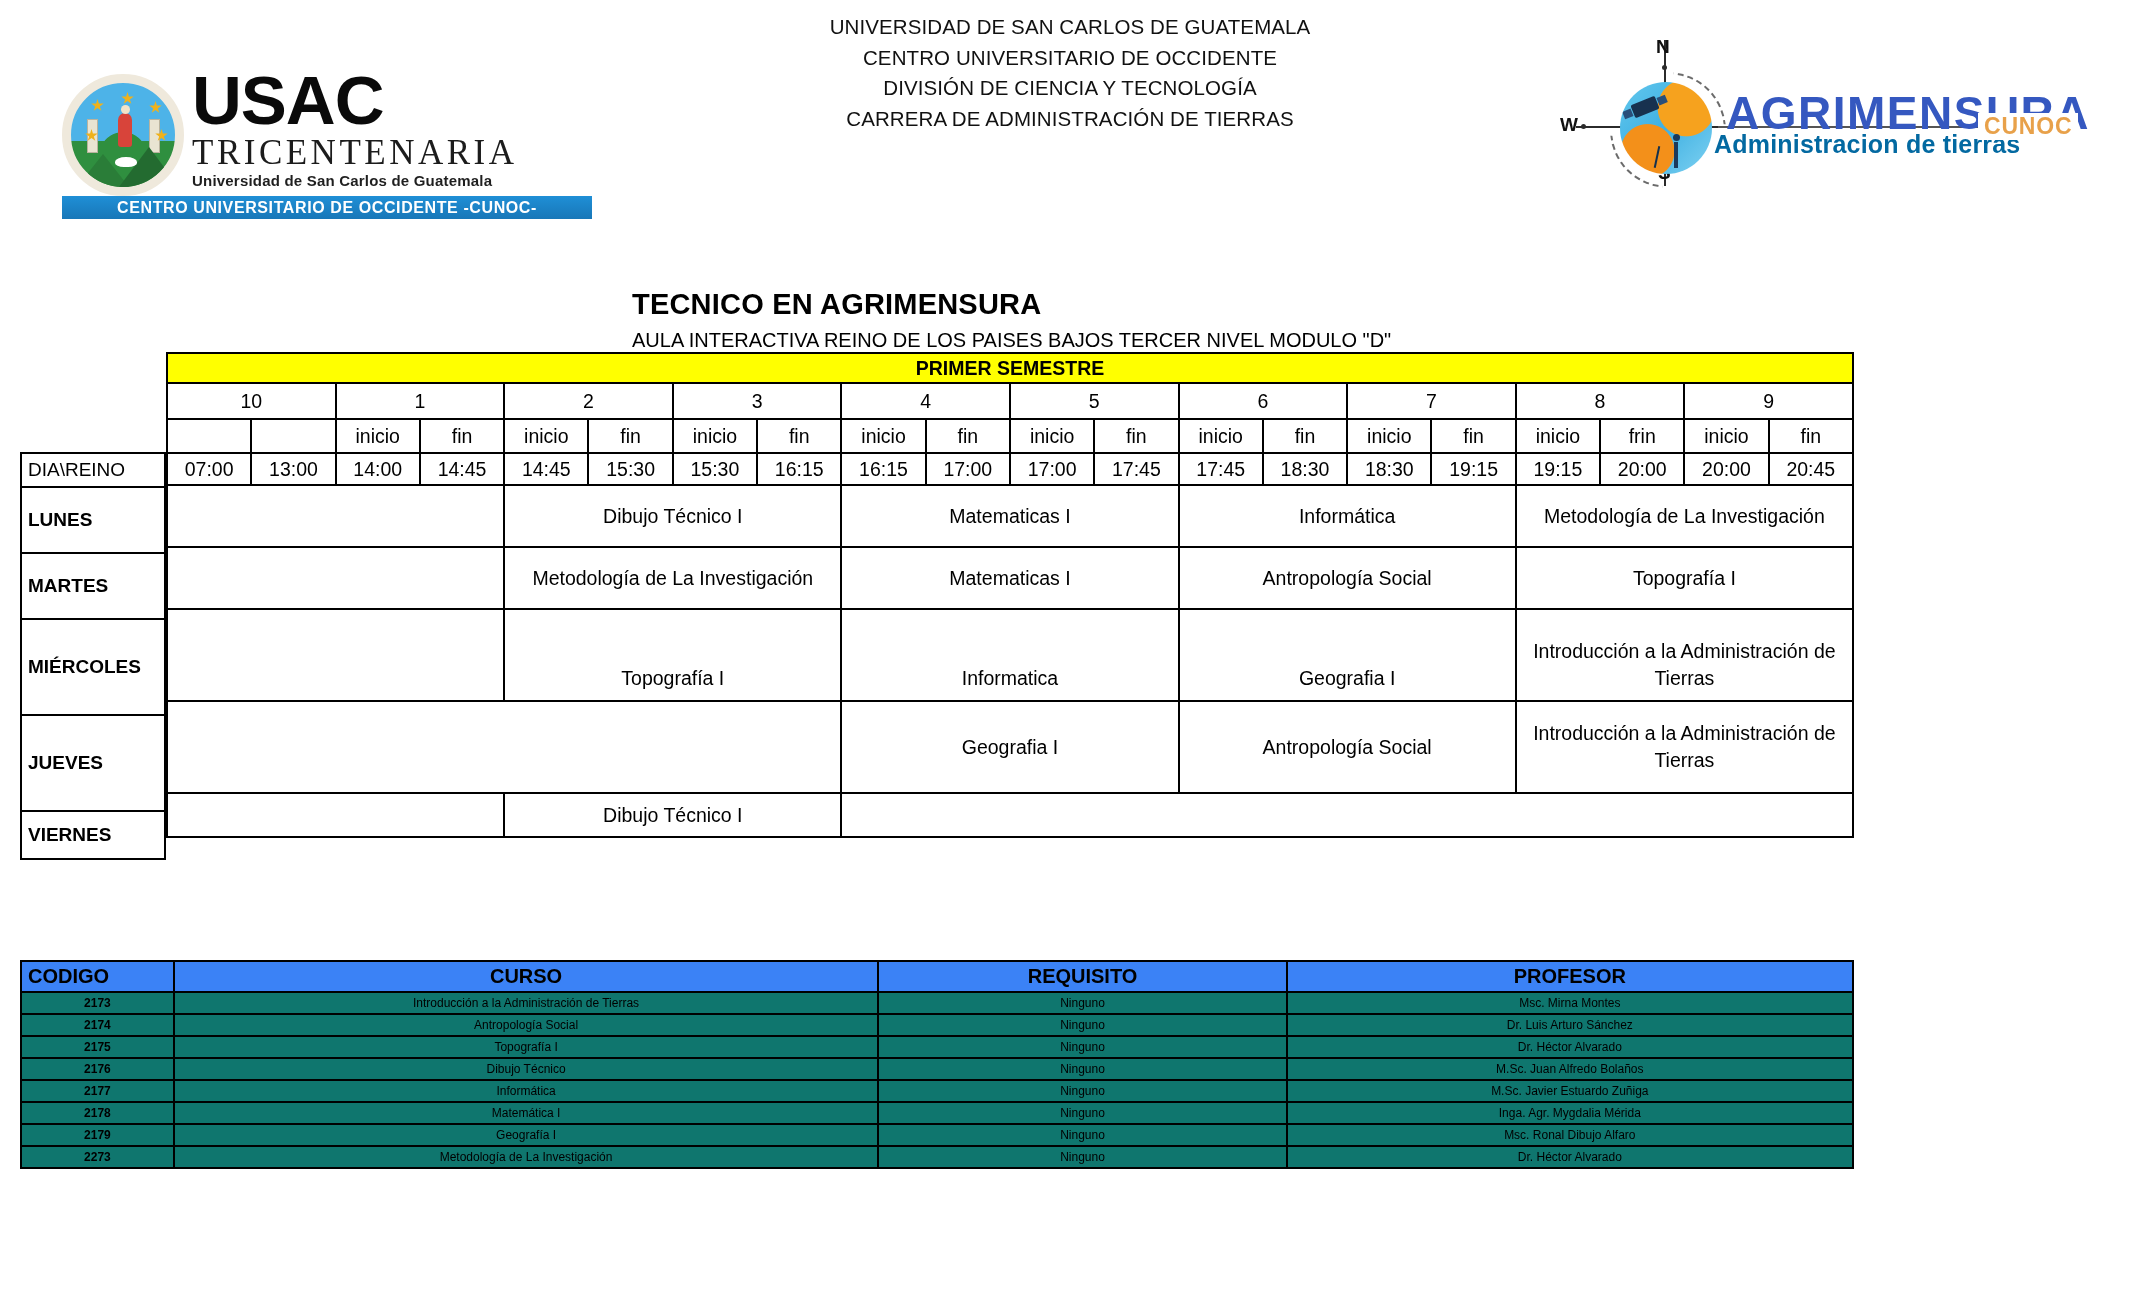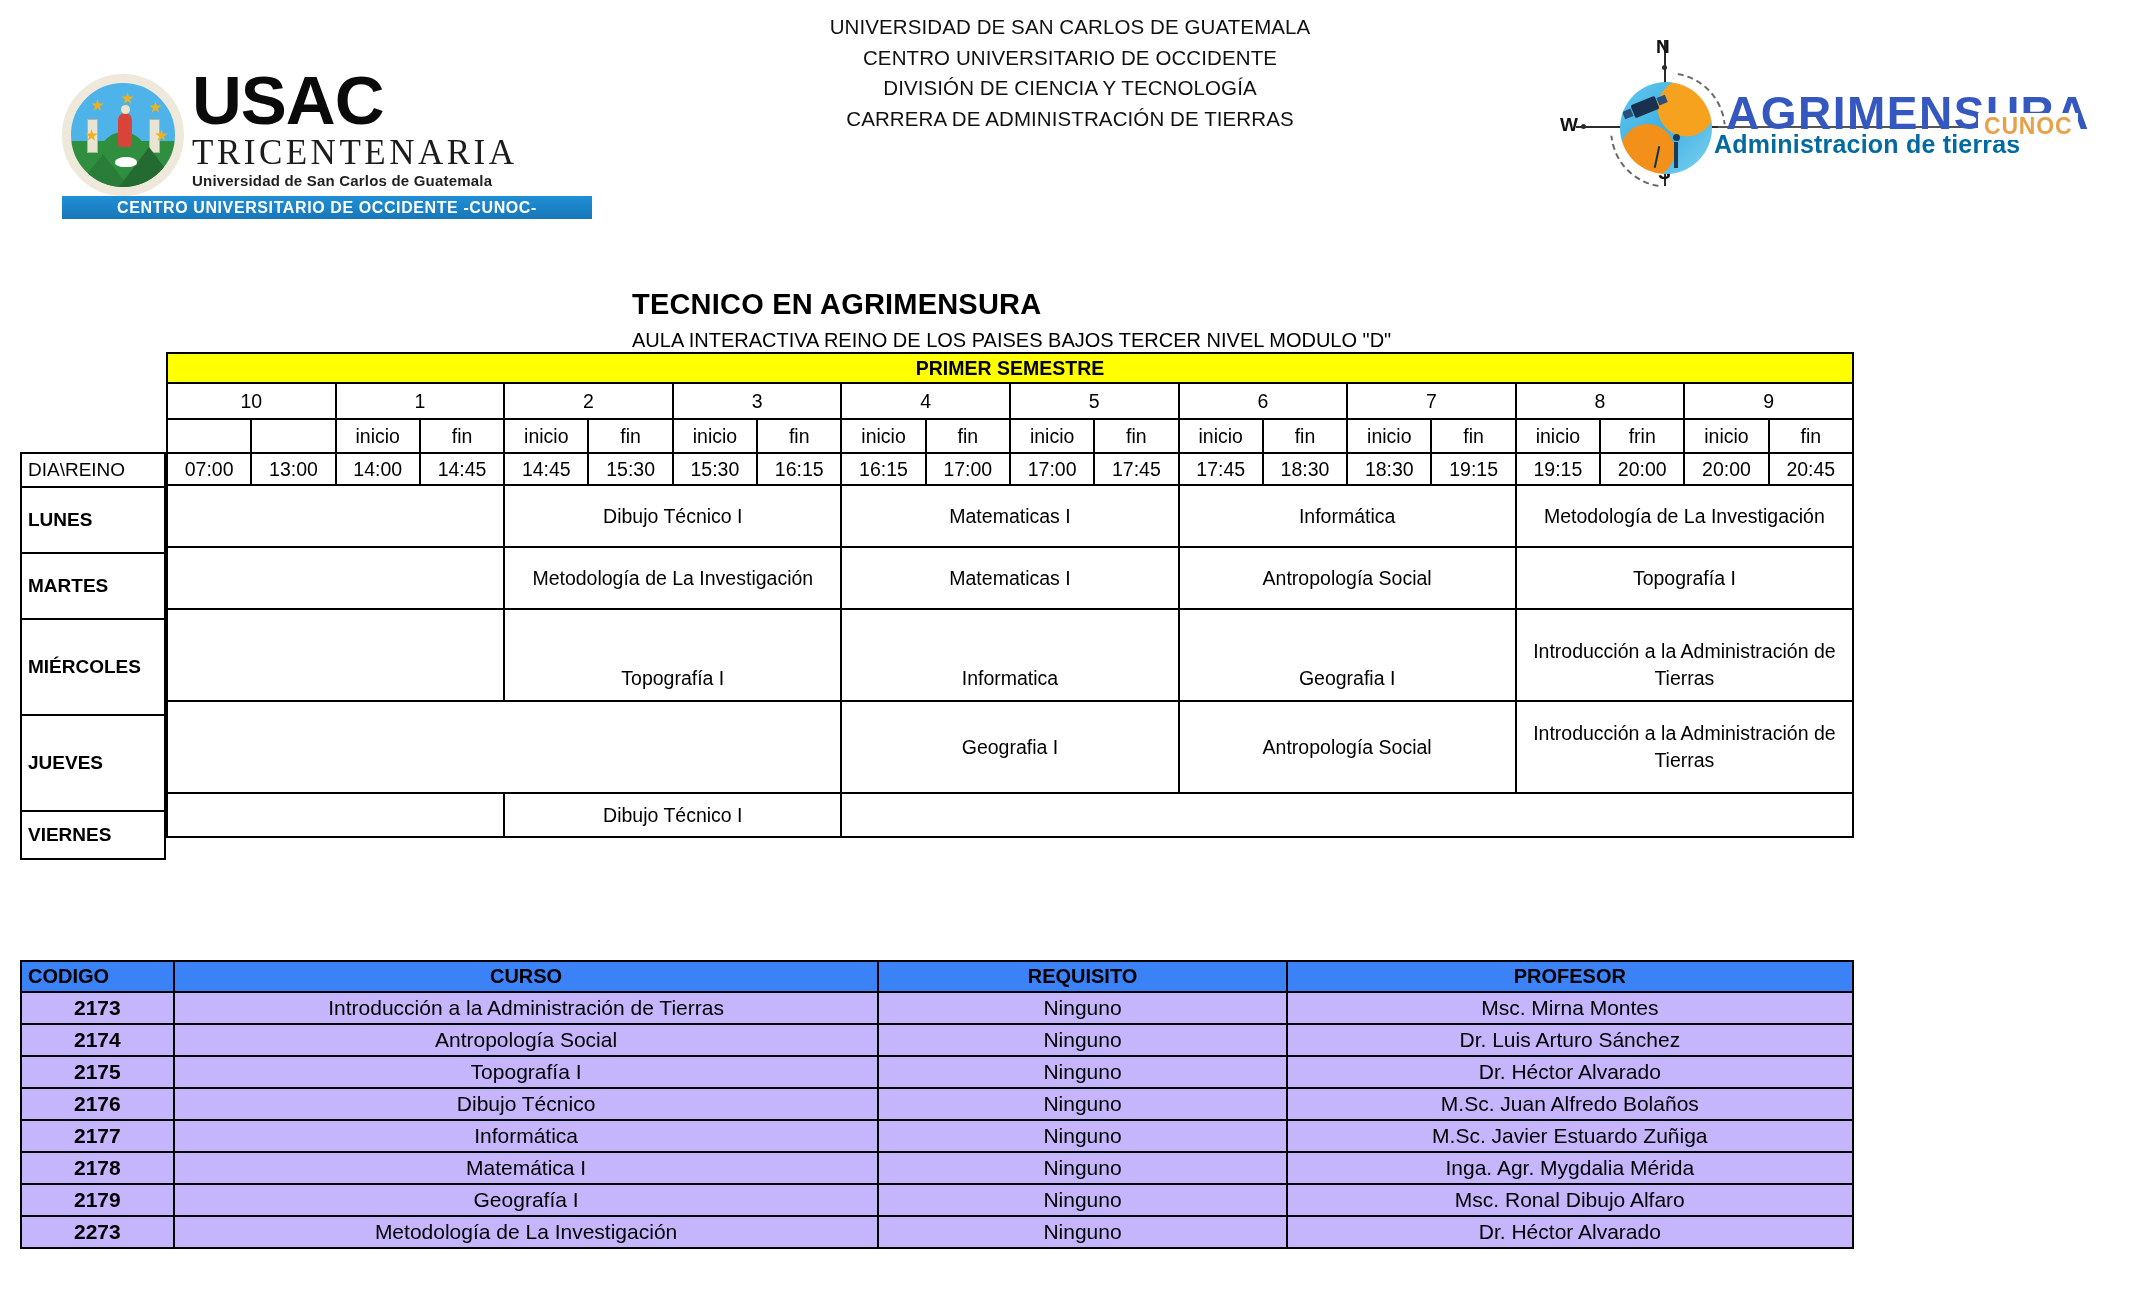--- a/index.html
+++ b/index.html
@@ -391,24 +391,24 @@
     top: 960px;
     width: 1834px;
   }
   table.courses {
     border-collapse: collapse;
     width: 1834px;
     table-layout: fixed;
   }
   table.courses th, table.courses td {
     border: 2px solid #000000;
-    font-size: 21px;
+    font-size: 12px;
     text-align: center;
     padding: 3px 4px;
-    background: #c4b5fd;
+    background: #0f766e;
     font-weight: normal;
   }
   table.courses th {
     background: #3b82f6;
     font-weight: bold;
     font-size: 20px;
   }
   table.courses th.left-head { text-align: left; padding-left: 6px; }
   table.courses td.code { font-weight: bold; }
 </style>

